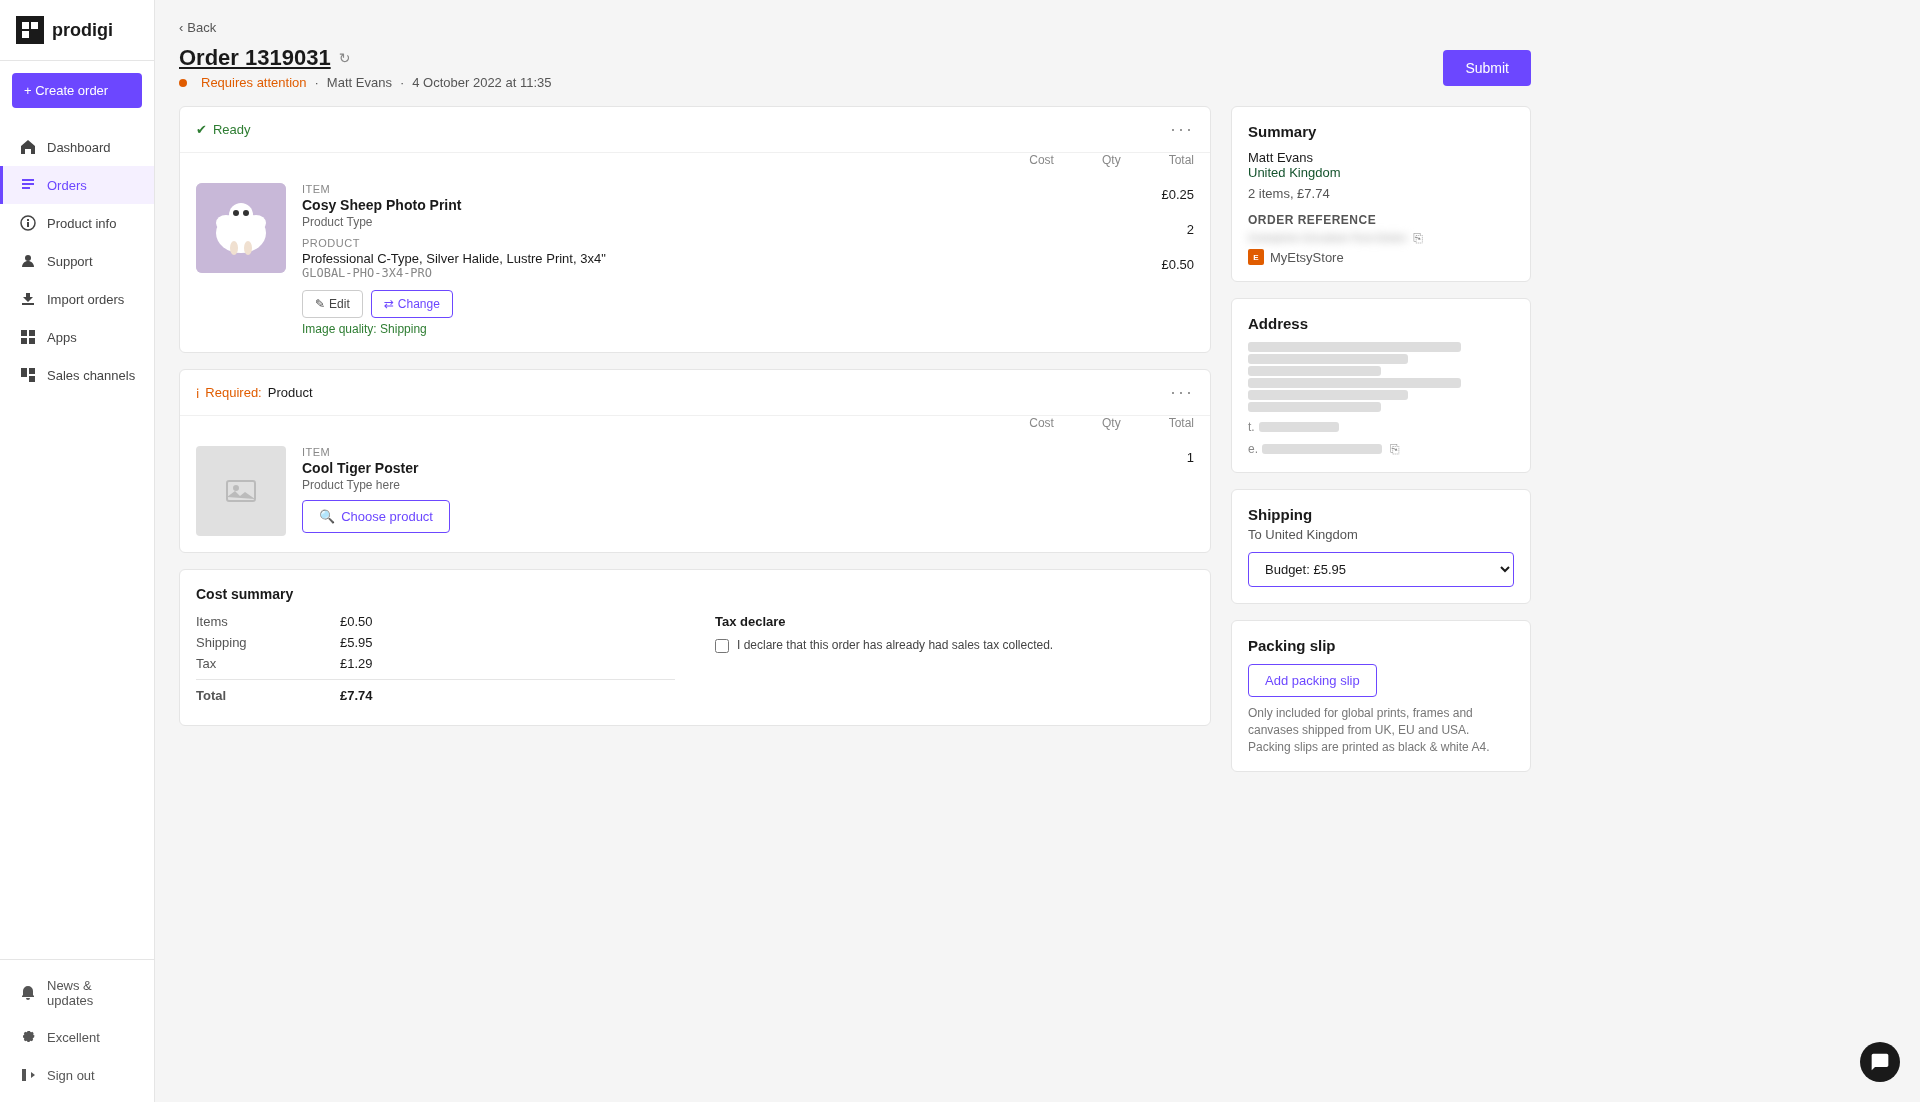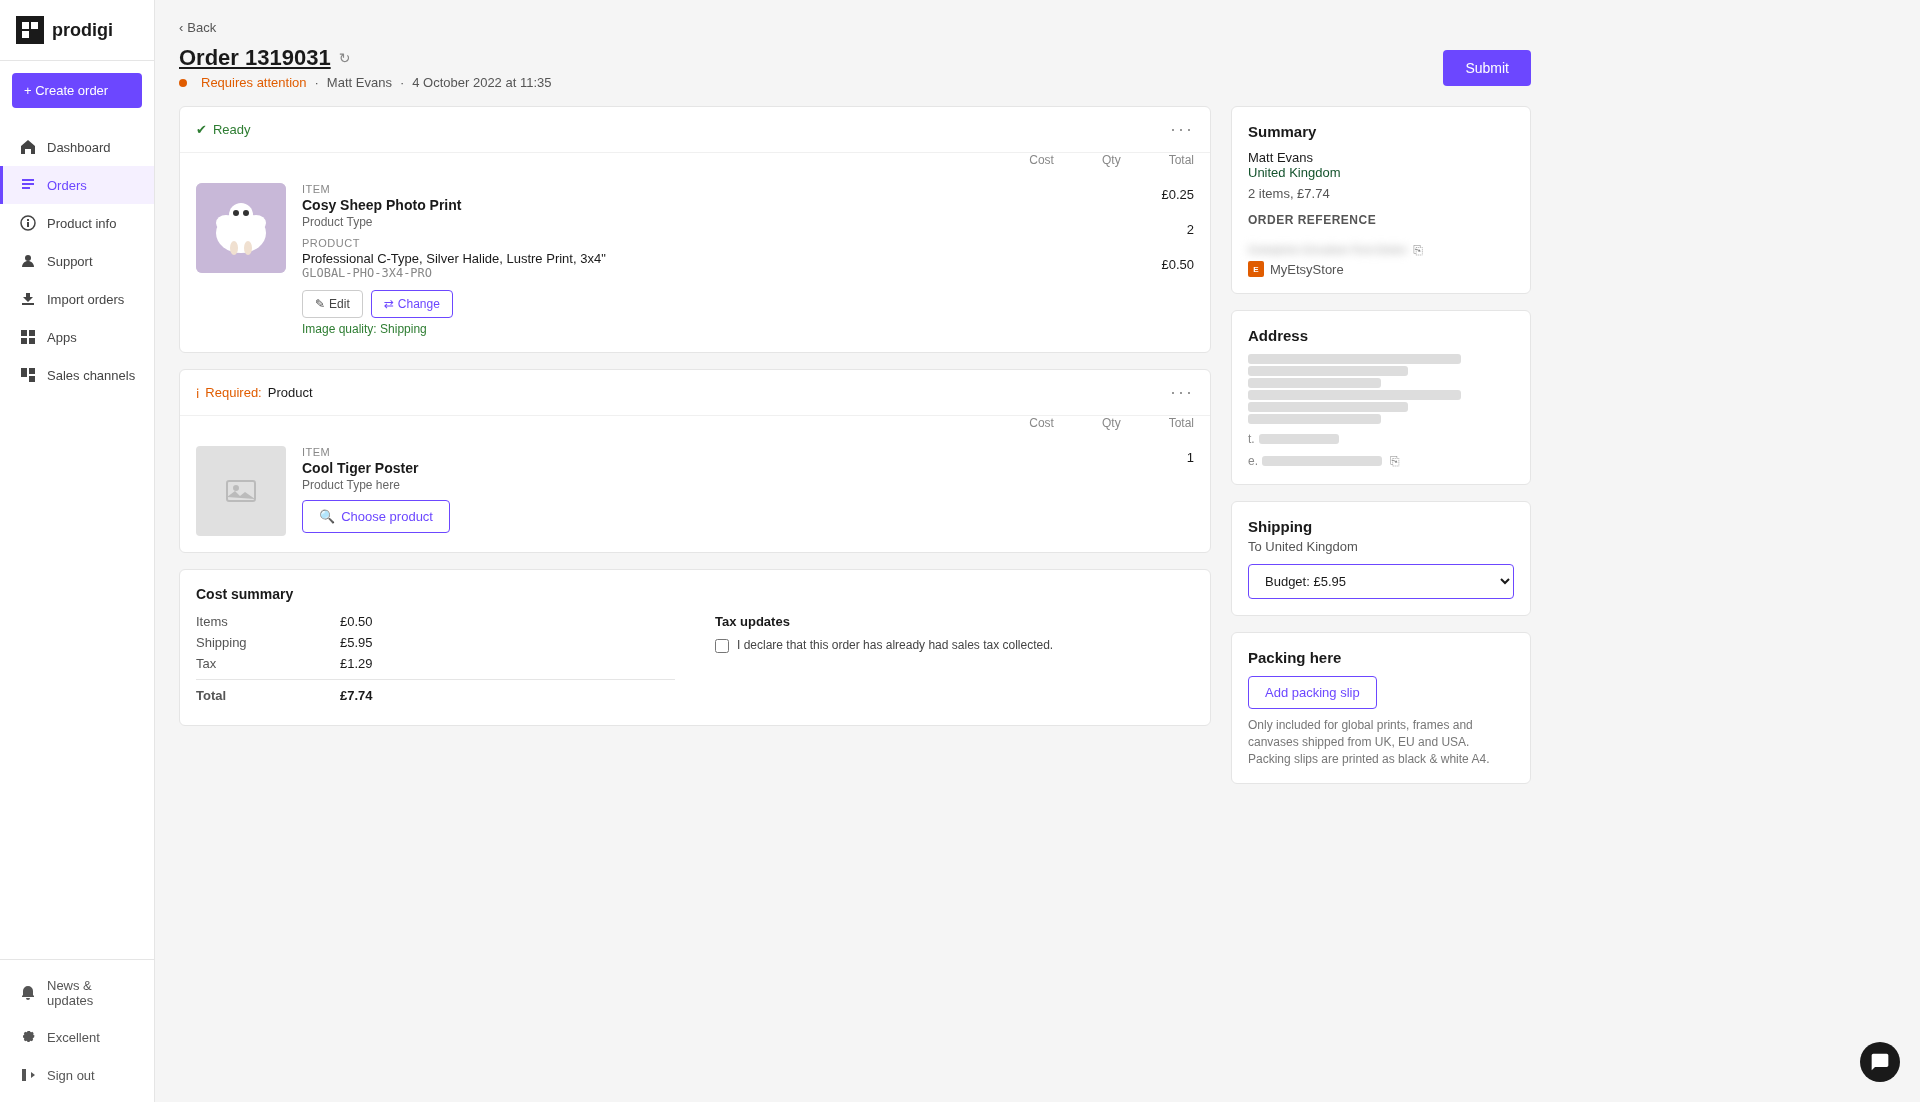--- a/index.html
+++ b/index.html
@@ -72,21 +72,21 @@
     .tax-checkbox-row { display: flex; align-items: flex-start; gap: 8px; }
     .tax-checkbox { width: 14px; height: 14px; border: 1px solid #aaa; flex-shrink: 0; margin-top: 2px; }
     .tax-checkbox-label { font-size: 12px; color: #444; line-height: 1.4; }
 
     
     .summary-card { padding: 16px; }
     .summary-title { font-size: 15px; font-weight: 600; color: #1a1a1a; margin-bottom: 10px; }
     .summary-name { font-size: 13px; font-weight: 500; color: #1a1a1a; }
     .summary-country { font-size: 13px; color: #14532d; margin-bottom: 6px; }
     .summary-items { font-size: 13px; color: #555; margin-bottom: 12px; }
-    .summary-section-title { font-size: 12px; font-weight: 600; color: #555; text-transform: uppercase; letter-spacing: 0.5px; margin-bottom: 16px; }
+    .summary-section-title { font-size: 12px; font-weight: 600; color: #555; text-transform: uppercase; letter-spacing: 0.5px; margin-bottom: 4px; }
     .order-ref-row { display: flex; align-items: center; gap: 6px; }
     .order-ref-text { font-size: 12px; color: #bbb; text-decoration: line-through; }
     .copy-icon { color: #888; cursor: pointer; font-size: 12px; }
     .store-row { display: flex; align-items: center; gap: 6px; margin-top: 4px; }
     .store-icon { width: 16px; height: 16px; background: #e05c00; border-radius: 2px; display: flex; align-items: center; justify-content: center; color: #fff; font-size: 8px; font-weight: 700; flex-shrink: 0; }
     .store-name { font-size: 13px; color: #555; }
 
     
     .address-card { padding: 16px; }
     .address-title { font-size: 15px; font-weight: 600; color: #1a1a1a; margin-bottom: 10px; }
@@ -379,21 +379,21 @@
                   <span class="cost-label">Tax</span>
                   <span class="cost-value">£1.29</span>
                 </div>
                 <div class="cost-divider"></div>
                 <div class="cost-row">
                   <span class="cost-label cost-total">Total</span>
                   <span class="cost-value cost-total">£7.74</span>
                 </div>
               </div>
               <div class="tax-summary-section">
-                <div class="tax-summary-title">Tax updates</div>
+                <div class="tax-summary-title">Tax declare</div>
                 <div class="tax-checkbox-row">
                   <input type="checkbox" class="tax-checkbox" style="">
                   <label class="tax-checkbox-label">I declare that this order has already had sales tax collected.</label>
                 </div>
               </div>
             </div>
           </div>
         </div>
 
       </div>
@@ -446,21 +446,21 @@
             <div class="shipping-title">Shipping</div>
             <div class="shipping-to">To United Kingdom</div>
             <select style="width:100%;padding:8px 12px;border:1.5px solid #6c47ff;border-radius:4px;font-size:13px;color:#1a1a1a;background:#fff;cursor:pointer;">
               <option>Budget: £5.95</option>
             </select>
           </div>
         </div>
 
         <div class="card">
           <div class="packing-card">
-            <div class="packing-title">Packing here</div>
+            <div class="packing-title">Packing slip</div>
             <button class="add-packing-btn">Add packing slip</button>
             <div class="packing-note">Only included for global prints, frames and canvases shipped from UK, EU and USA. Packing slips are printed as black &amp; white A4.</div>
           </div>
         </div>
 
       </div>
     </div>
   </div>
 </div>
 

